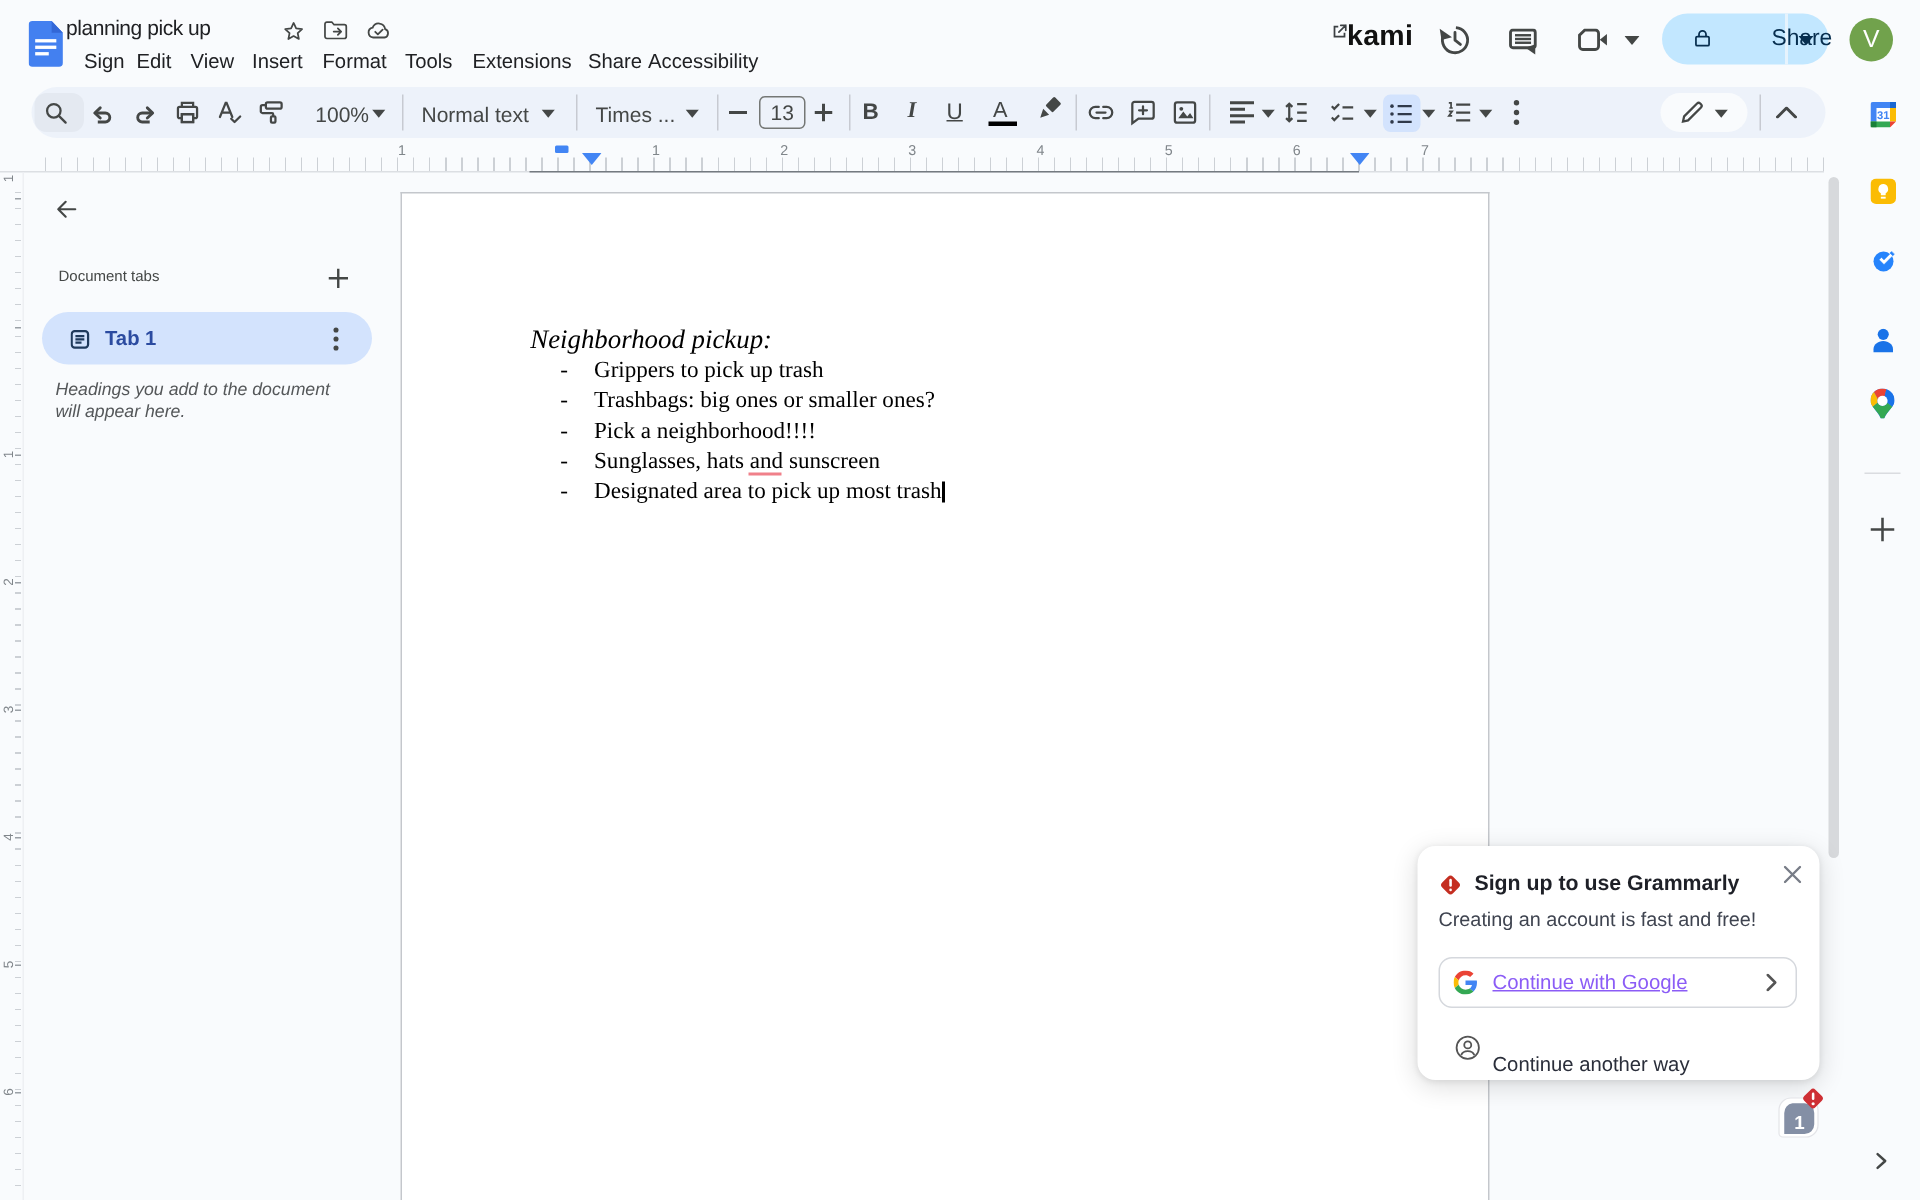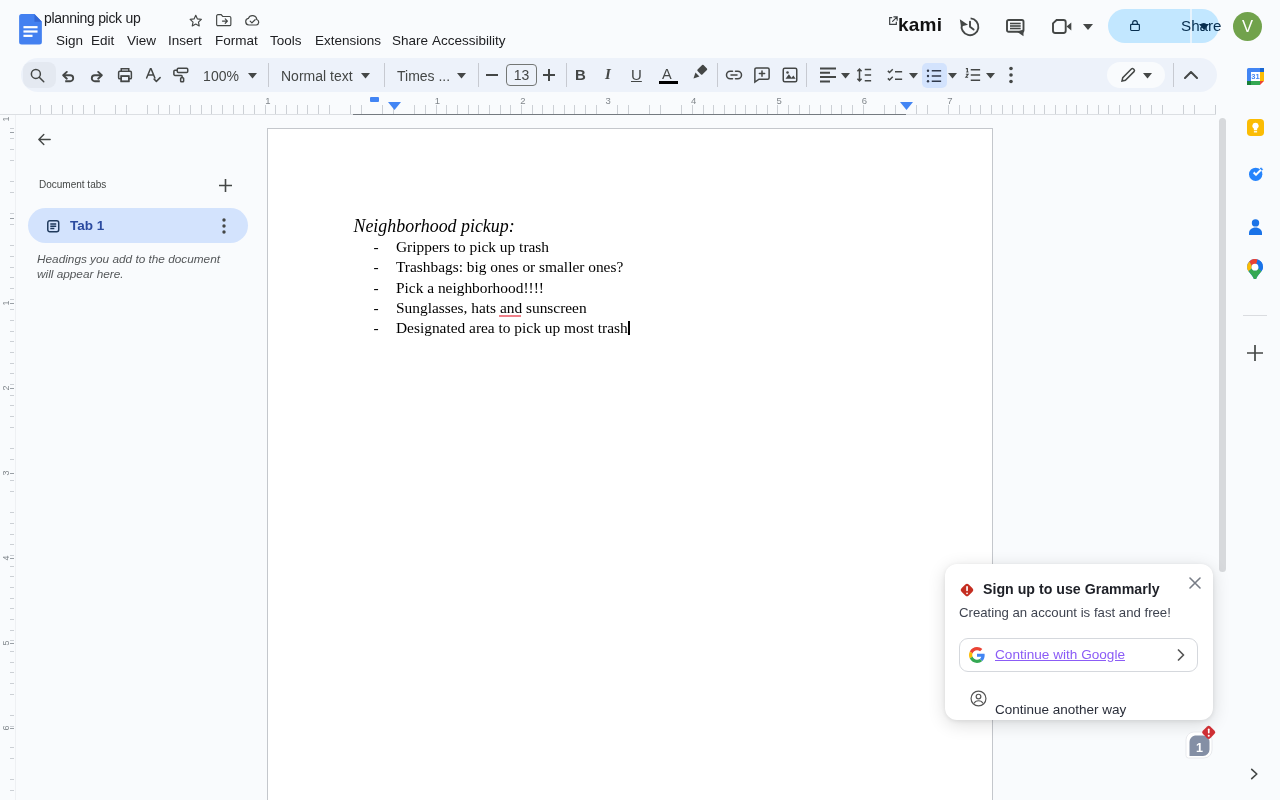--- a/index.html
+++ b/index.html
@@ -119,21 +119,21 @@
 <svg class="abs ic" style="left:144px;top:66px;" width="18" height="18" viewBox="0 0 24 24" fill="none" stroke="currentColor" stroke-width="2">
     <path d="M3.5 16 L8.6 3.5 h0.8 L14.5 16 M5.2 12 h7.6" stroke-linecap="round"></path>
     <path d="M13.5 17.5 l3 3 L21.5 15.5" stroke-linecap="round" stroke-linejoin="round"></path>
   </svg>
 
 <svg class="abs ic" style="left:172px;top:66px;" width="18" height="18" viewBox="0 0 24 24" fill="none" stroke="currentColor" stroke-width="2">
     <rect x="7" y="3" width="14" height="5.5" rx="1.5"></rect>
     <path d="M7 5.5 H4 a1.5 1.5 0 0 0 -1.5 1.5 v4 a1.5 1.5 0 0 0 1.5 1.5 h8.5 a1 1 0 0 1 1 1 v2"></path>
     <rect x="11.5" y="15.5" width="4" height="5.5" rx="1"></rect>
   </svg>
-<div class="abs" style="left:196px;top:67.5px;width:50px;text-align:center;font-size:14px;color:#444746;">100%</div>
+<div class="abs" style="left:196px;top:67.5px;width:50px;text-align:right;font-size:14px;color:#444746;">100%</div>
 <svg class="abs ic" style="left:248px;top:73px;" width="9" height="5.5" viewBox="0 0 10 6">
     <path d="M0 0 h10 L5 6 Z" fill="currentColor"></path>
   </svg>
 <div class="tbdiv" style="left:268px;"></div>
 <div class="abs" style="left:281px;top:67.5px;font-size:14px;color:#444746;">Normal text</div>
 <svg class="abs ic" style="left:361px;top:73px;" width="9" height="5.5" viewBox="0 0 10 6">
     <path d="M0 0 h10 L5 6 Z" fill="currentColor"></path>
   </svg>
 <div class="tbdiv" style="left:384px;"></div>
 <div class="abs" style="left:397px;top:67.5px;font-size:14px;color:#444746;">Times ...</div>

